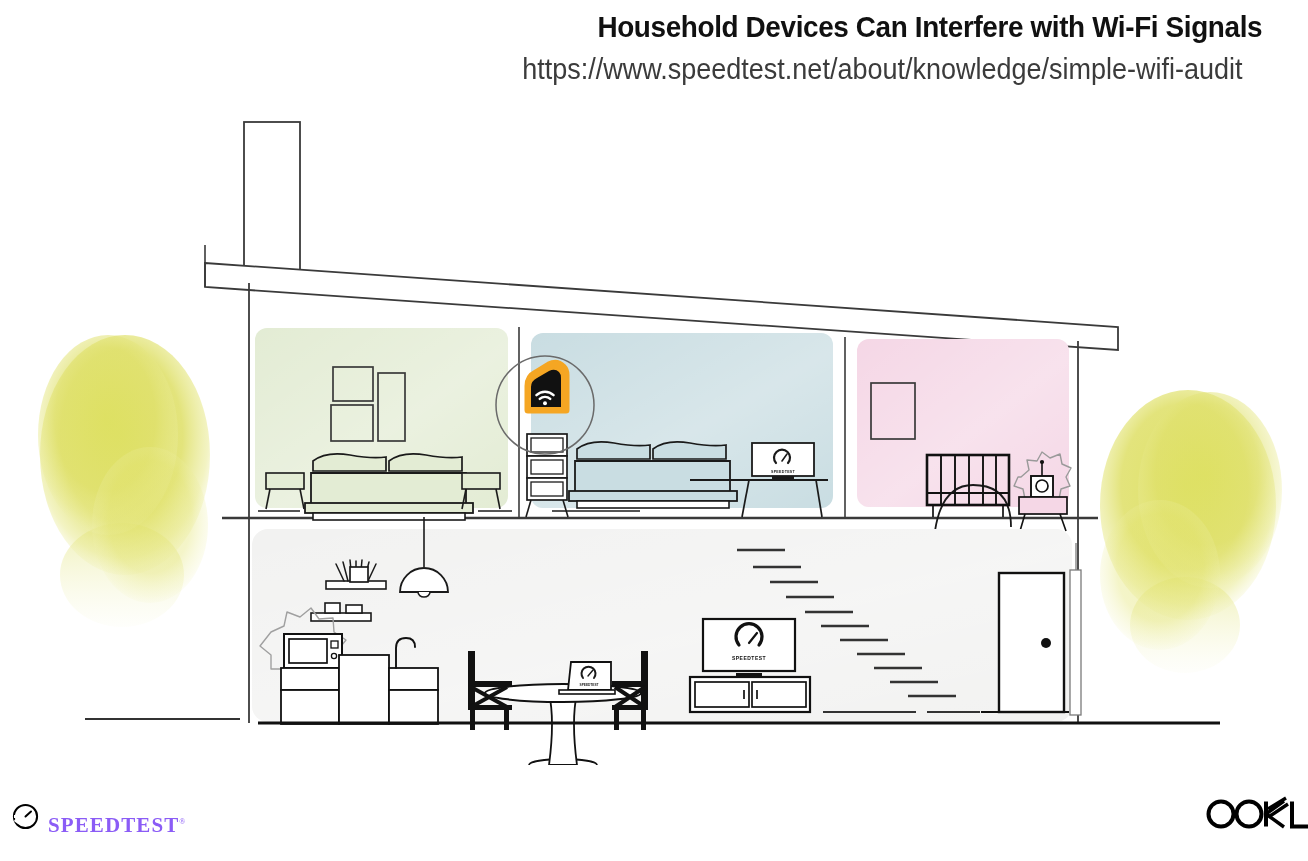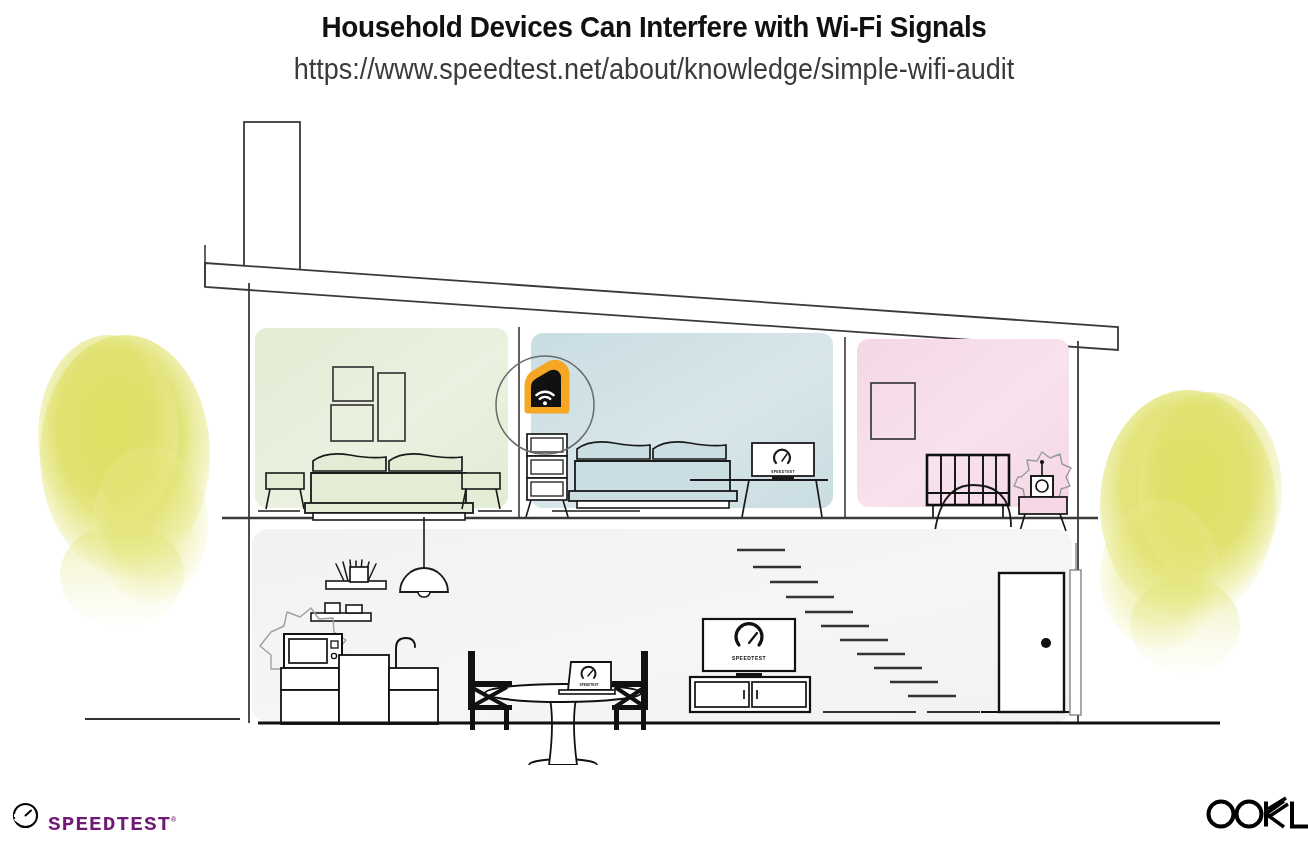--- a/index.html
+++ b/index.html
@@ -15,21 +15,21 @@
     overflow: hidden;
     font-family: "Liberation Sans", sans-serif;
     color: #111111;
   }
 
   
   #header {
     position: absolute;
     left: 0; top: 0;
     width: 1308px;
-    text-align: center;
+    text-align: right;
   }
   #page-title {
     font-family: "Liberation Sans Narrow", "Liberation Sans", sans-serif;
     font-size: 30px;
     font-weight: 700;
     letter-spacing: -0.4px;
     color: #111111;
     margin: 9px 0 0 0;
     line-height: 1.2;
     transform: scaleX(0.93);
@@ -64,25 +64,25 @@
   }
   #speedtest-logo {
     position: absolute;
     left: 12px;
     top: 4px;
     display: flex;
     align-items: center;
     gap: 9px;
   }
   #speedtest-wordmark {
-    font-family: Liberation Mono, monospace;
+    font-family: Liberation Serif, serif;
     font-size: 21px;
     font-weight: 700;
     letter-spacing: 1.1px;
-    color: #701a75;
+    color: #8b5cf6;
     margin-top: 19px;
   }
   #speedtest-tm {
     font-size: 8px;
     vertical-align: super;
     font-weight: 400;
     letter-spacing: 0;
   }
   #ookla-logo {
     position: absolute;

